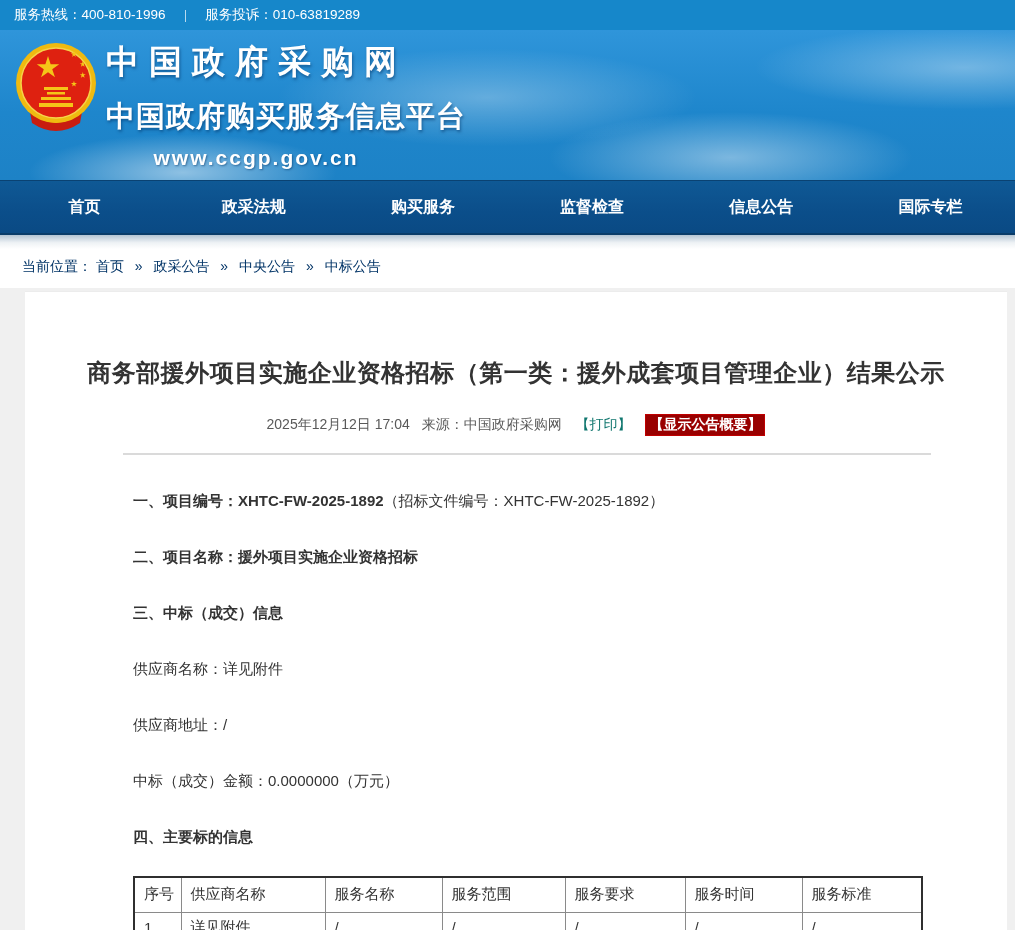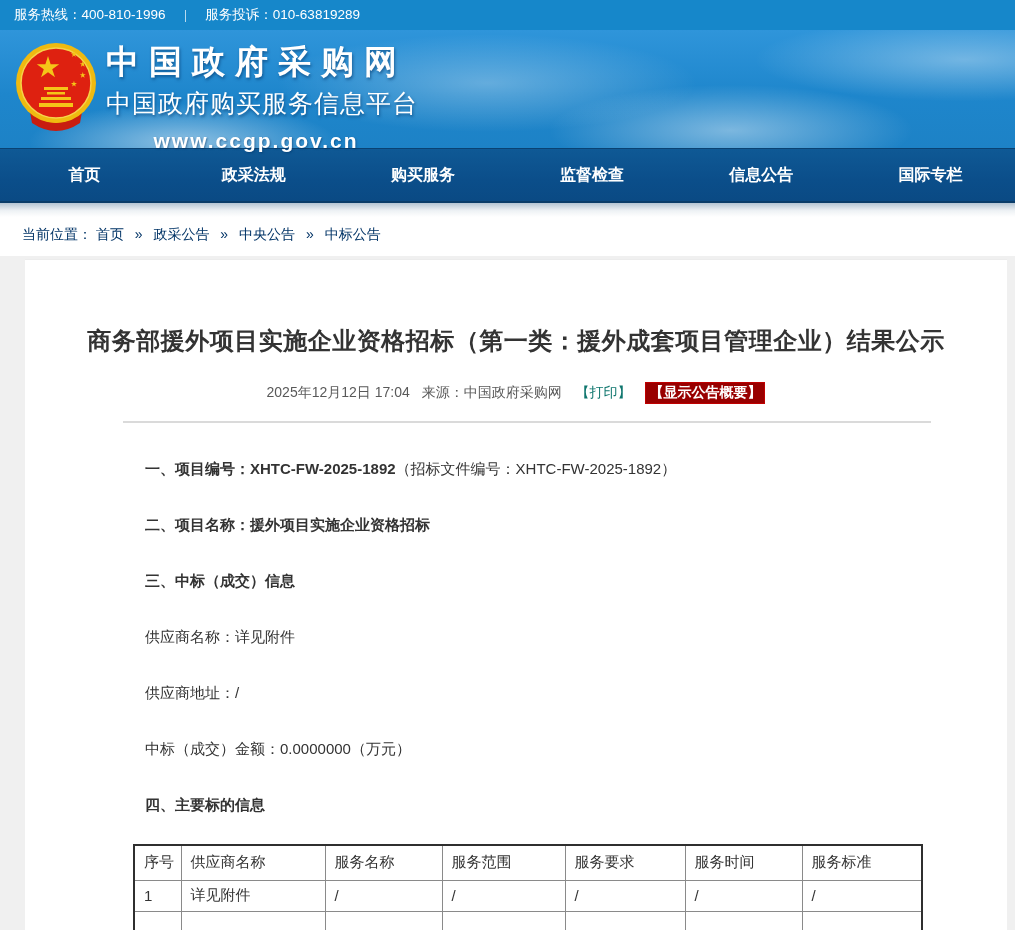--- a/index.html
+++ b/index.html
@@ -10,37 +10,37 @@
   .topbar {
     height:30px; background:#1687ca; color:#fff;
     display:flex; justify-content:space-between; align-items:center;
     padding:0 14px; font-size:13.5px;
   }
   .topbar-right { display:flex; align-items:center; }
   .topbar-right .sep { margin:0 14px; font-size:12px; opacity:.9; }
 
   
   .header {
-    position:relative; height:118px;
+    position:relative; height:150px;
     background:
       radial-gradient(ellipse 220px 55px at 18% 95%, rgba(255,255,255,.50), transparent 70%),
       radial-gradient(ellipse 300px 70px at 48% 45%, rgba(255,255,255,.30), transparent 70%),
       radial-gradient(ellipse 260px 65px at 72% 85%, rgba(255,255,255,.42), transparent 70%),
       radial-gradient(ellipse 300px 60px at 95% 25%, rgba(255,255,255,.35), transparent 70%),
       linear-gradient(180deg,#2f95da 0%, #1e86cc 55%, #1d82c6 100%);
     padding-left: 19px;
   }
   .emblem { position:absolute; left:14px; top:9px; width:84px; height:96px; }
   .site-text { position:absolute; left:106px; top:10px; width:300px; color:#fff; text-align:center; }
   .site-name {
     font-size:33px; font-weight:bold; letter-spacing:10px; white-space:nowrap;
     text-shadow:1px 2px 3px rgba(0,50,100,.55); cursor:pointer;
   }
   .site-subtitle {
-    font-size:25px; font-weight:normal; letter-spacing:1px; margin-top:2px; white-space:nowrap;
+    font-size:29px; font-weight:bold; letter-spacing:1px; margin-top:12px; white-space:nowrap;
     text-shadow:1px 2px 3px rgba(0,50,100,.55);
   }
   .site-url {
     font-size:21px; font-weight:bold; letter-spacing:2px; margin-top:9px;
     text-shadow:1px 1px 2px rgba(0,50,100,.5); cursor:pointer;
   }
 
   
   .nav {
     height:55px; display:flex; align-items:center;
@@ -70,21 +70,21 @@
   }
   .meta { text-align:center; margin-top:25px; font-size:14px; color:#595959; }
   .meta .print { color:#0f766e; margin-left:10px; cursor:pointer; }
   .meta .badge {
     display:inline-block; margin-left:10px; padding:1px 3px;
     background:#990000; border:1px solid #c00000; color:#fff; font-weight:bold; cursor:pointer;
   }
   .divider { border-top:2px solid #dadada; margin:17px 76px 0 98px; }
 
   .article-body { margin-left:108px; font-size:15px; color:#333; }
-  .article-body p { margin:0 0 37px 12px; line-height:19px; }
+  .article-body p { margin:0 0 37px 0; line-height:19px; }
   .article-body p.first { margin-top:36px; }
   .article-body p.last { margin-bottom:0; }
   .b { font-weight:bold; }
 
   
   table.result {
     margin-top:30px; border-collapse:collapse; border:2px solid #2f2f2f;
     font-size:15px; color:#333; table-layout:fixed;
   }
   table.result th, table.result td {

